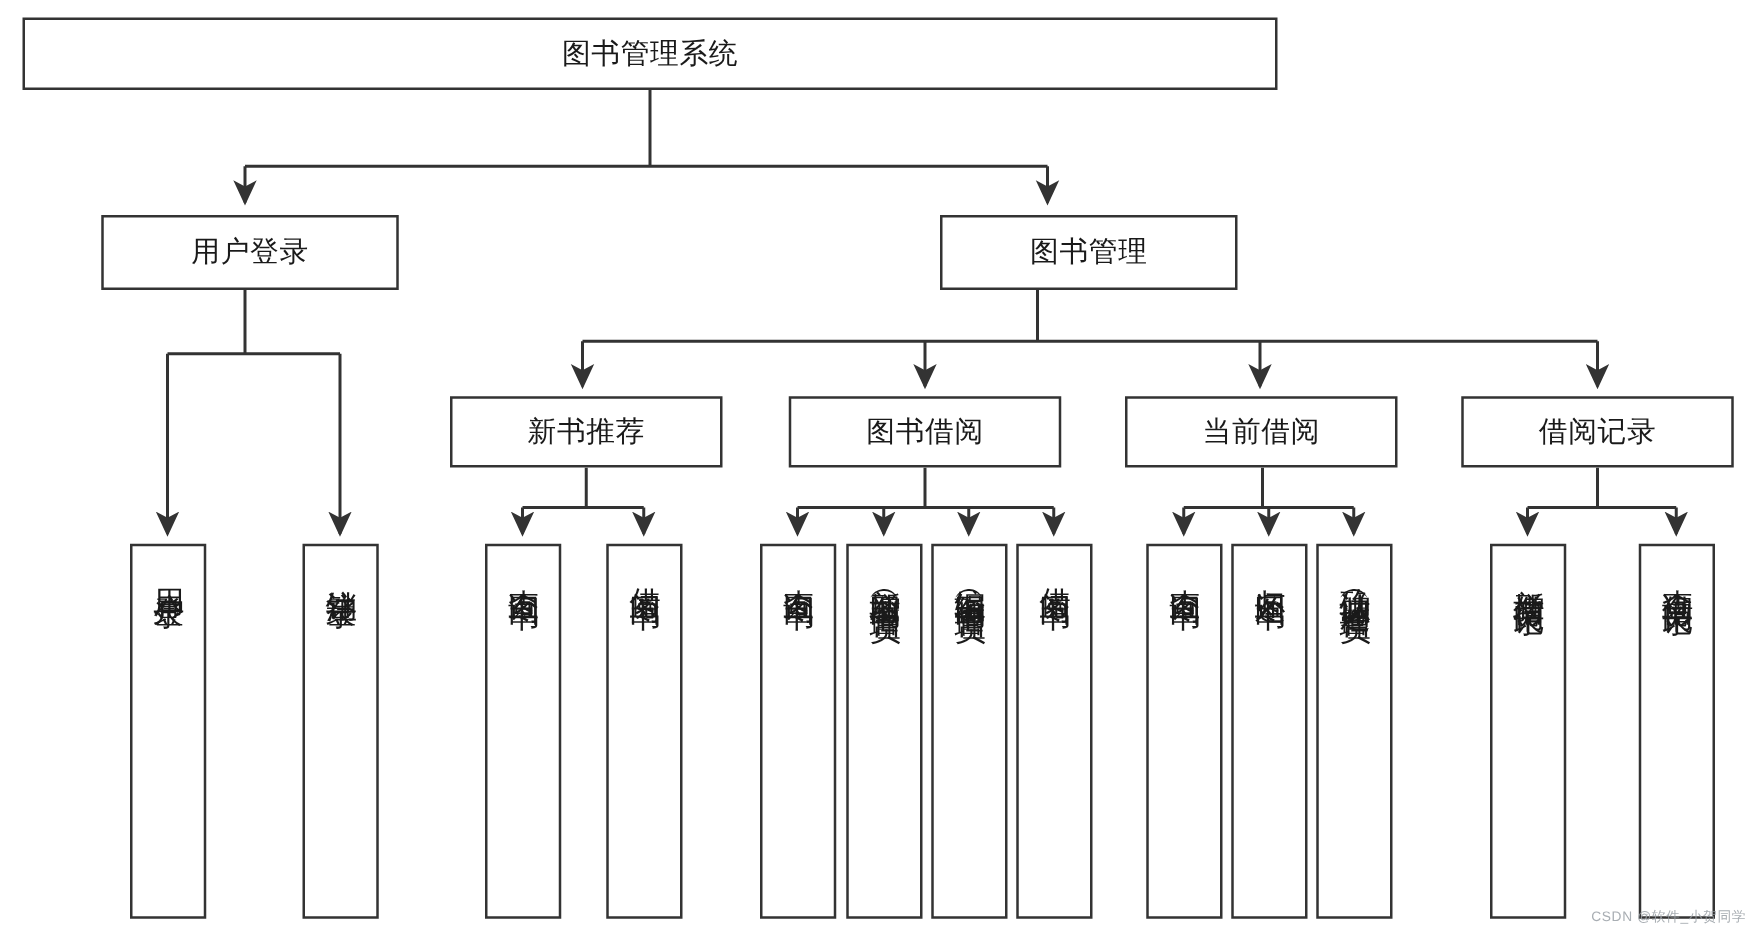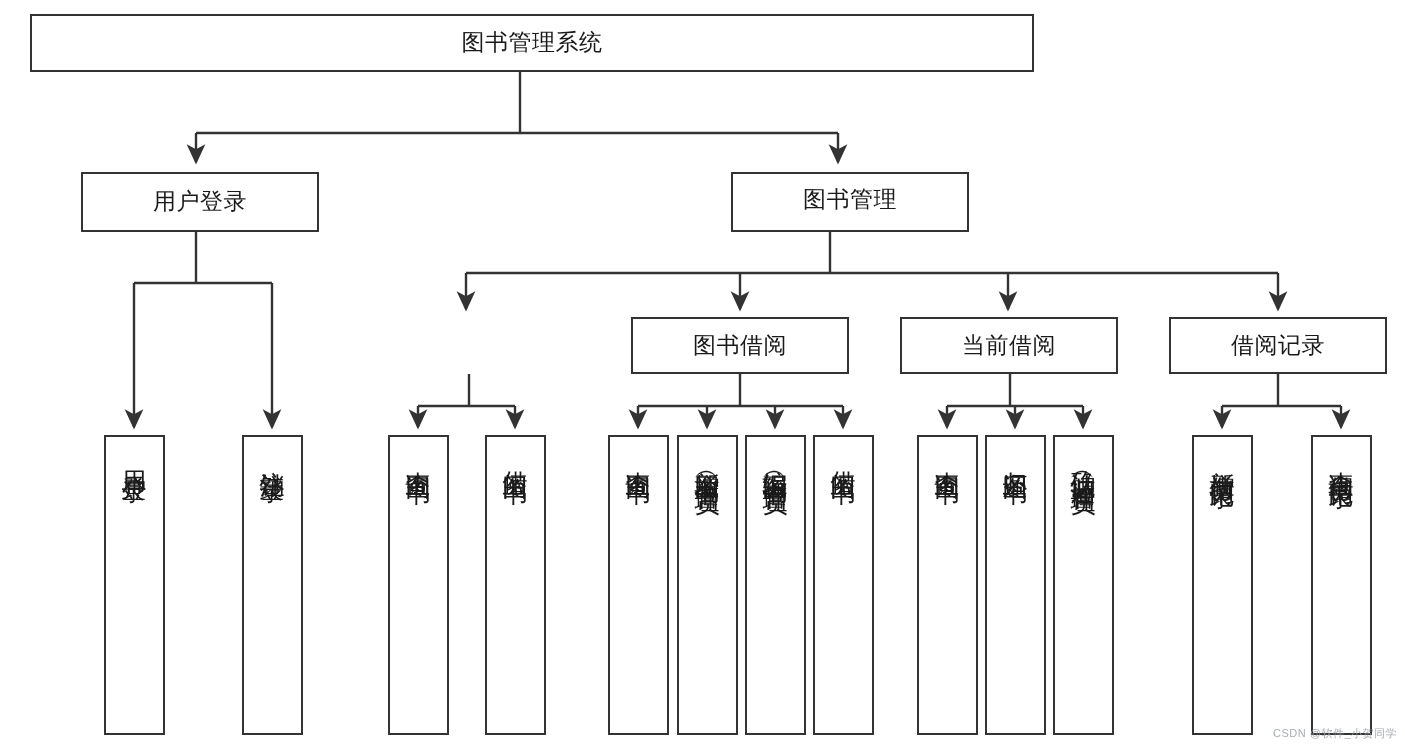--- a/index.html
+++ b/index.html
@@ -110,32 +110,35 @@
       <path d="M1015,406 L1015,427" marker-end="url(#arrow)"></path>
       <path d="M1083,406 L1083,427" marker-end="url(#arrow)"></path>
 
       <path d="M1278,374 L1278,406"></path>
       <path d="M1222,406 L1341,406"></path>
       <path d="M1222,406 L1222,427" marker-end="url(#arrow)"></path>
       <path d="M1341,406 L1341,427" marker-end="url(#arrow)"></path>
     </g>
   </svg>
 
-  <div class="node horiz" style="left:18px; top:14px; width:1004px; height:58px;margin-left:12px;">
+  <div class="node horiz" style="left:18px; top:14px; width:1004px; height:58px;">
     <span class="label">图书管理系统</span>
   </div>
 
   <div class="node horiz" style="left:81px; top:172px; width:238px; height:60px;">
     <span class="label">用户登录</span>
   </div>
 
-  <div class="node horiz" style="left:731px; top:172px; width:238px; height:60px;font-family:Liberation Mono, monospace;">
+  <div class="node horiz" style="left:752px; top:172px; width:238px; height:60px;">
     <span class="label">图书管理</span>
   </div>
 
+  <div class="node horiz" style="left:360px; top:317px; width:218px; height:57px;">
+    <span class="label">新书推荐</span>
+  </div>
 
   <div class="node horiz" style="left:631px; top:317px; width:218px; height:57px;">
     <span class="label">图书借阅</span>
   </div>
 
   <div class="node horiz" style="left:900px; top:317px; width:218px; height:57px;">
     <span class="label">当前借阅</span>
   </div>
 
   <div class="node horiz" style="left:1169px; top:317px; width:218px; height:57px;text-align:center;">

